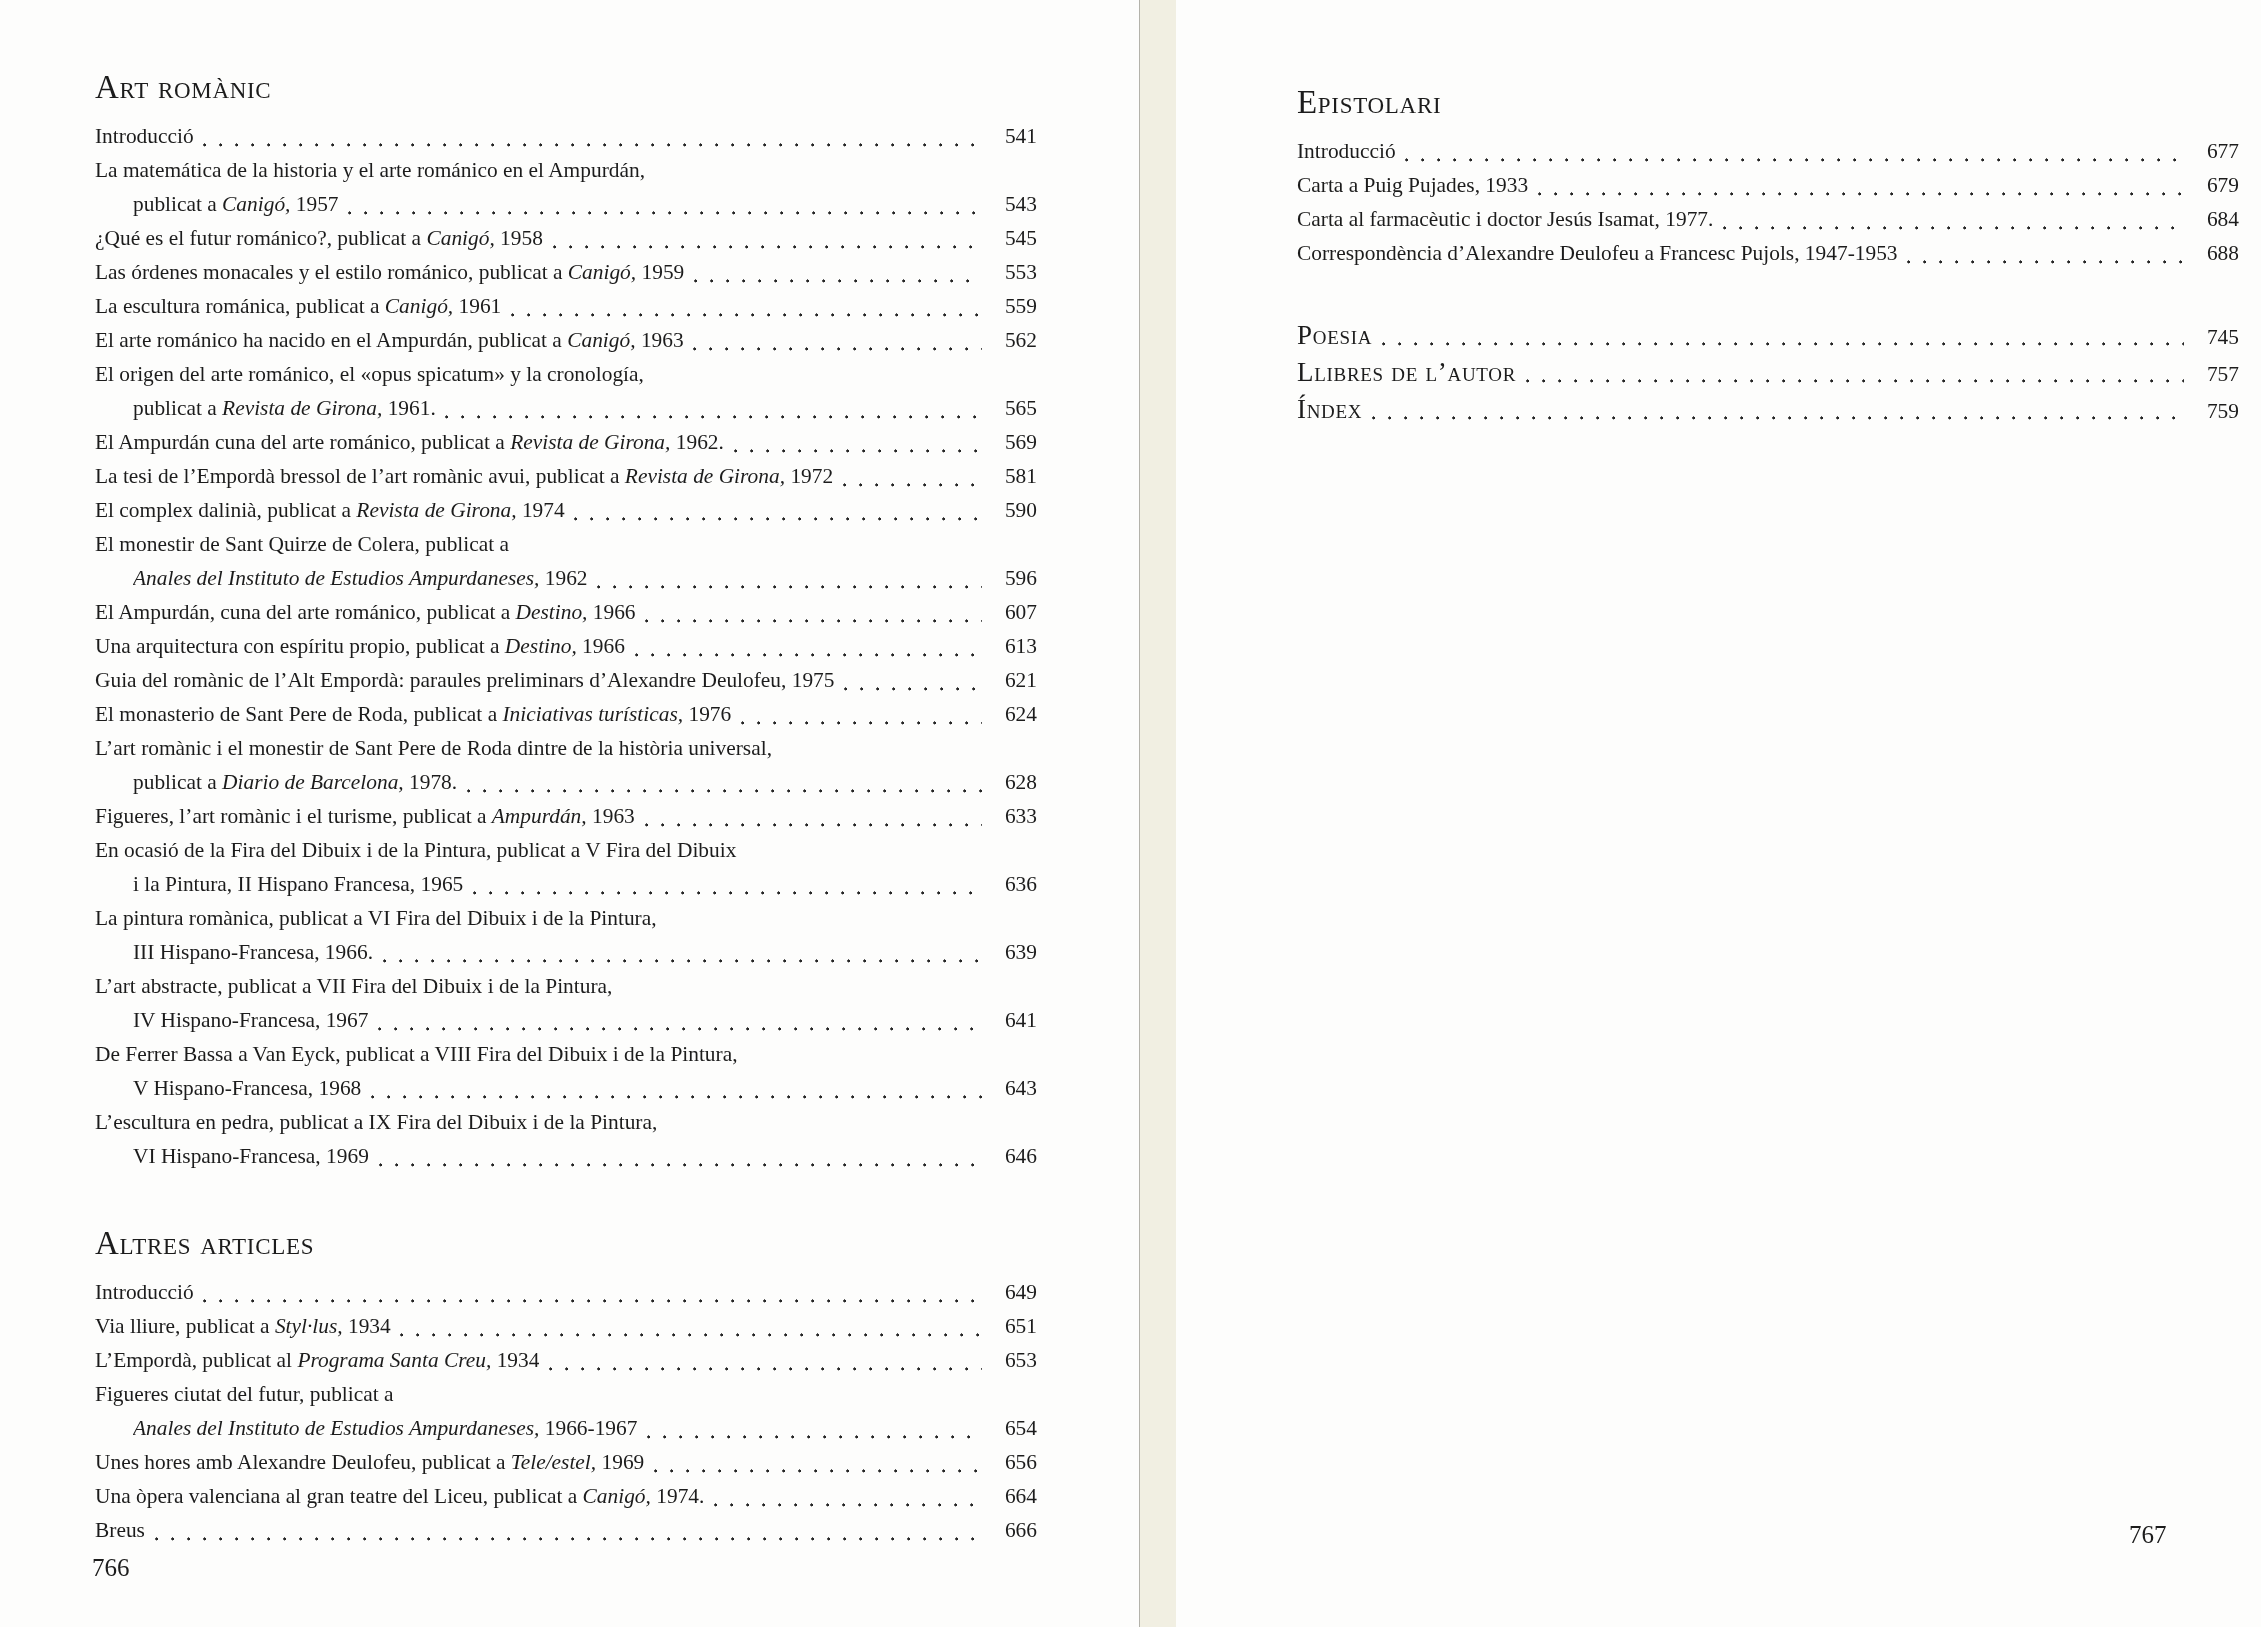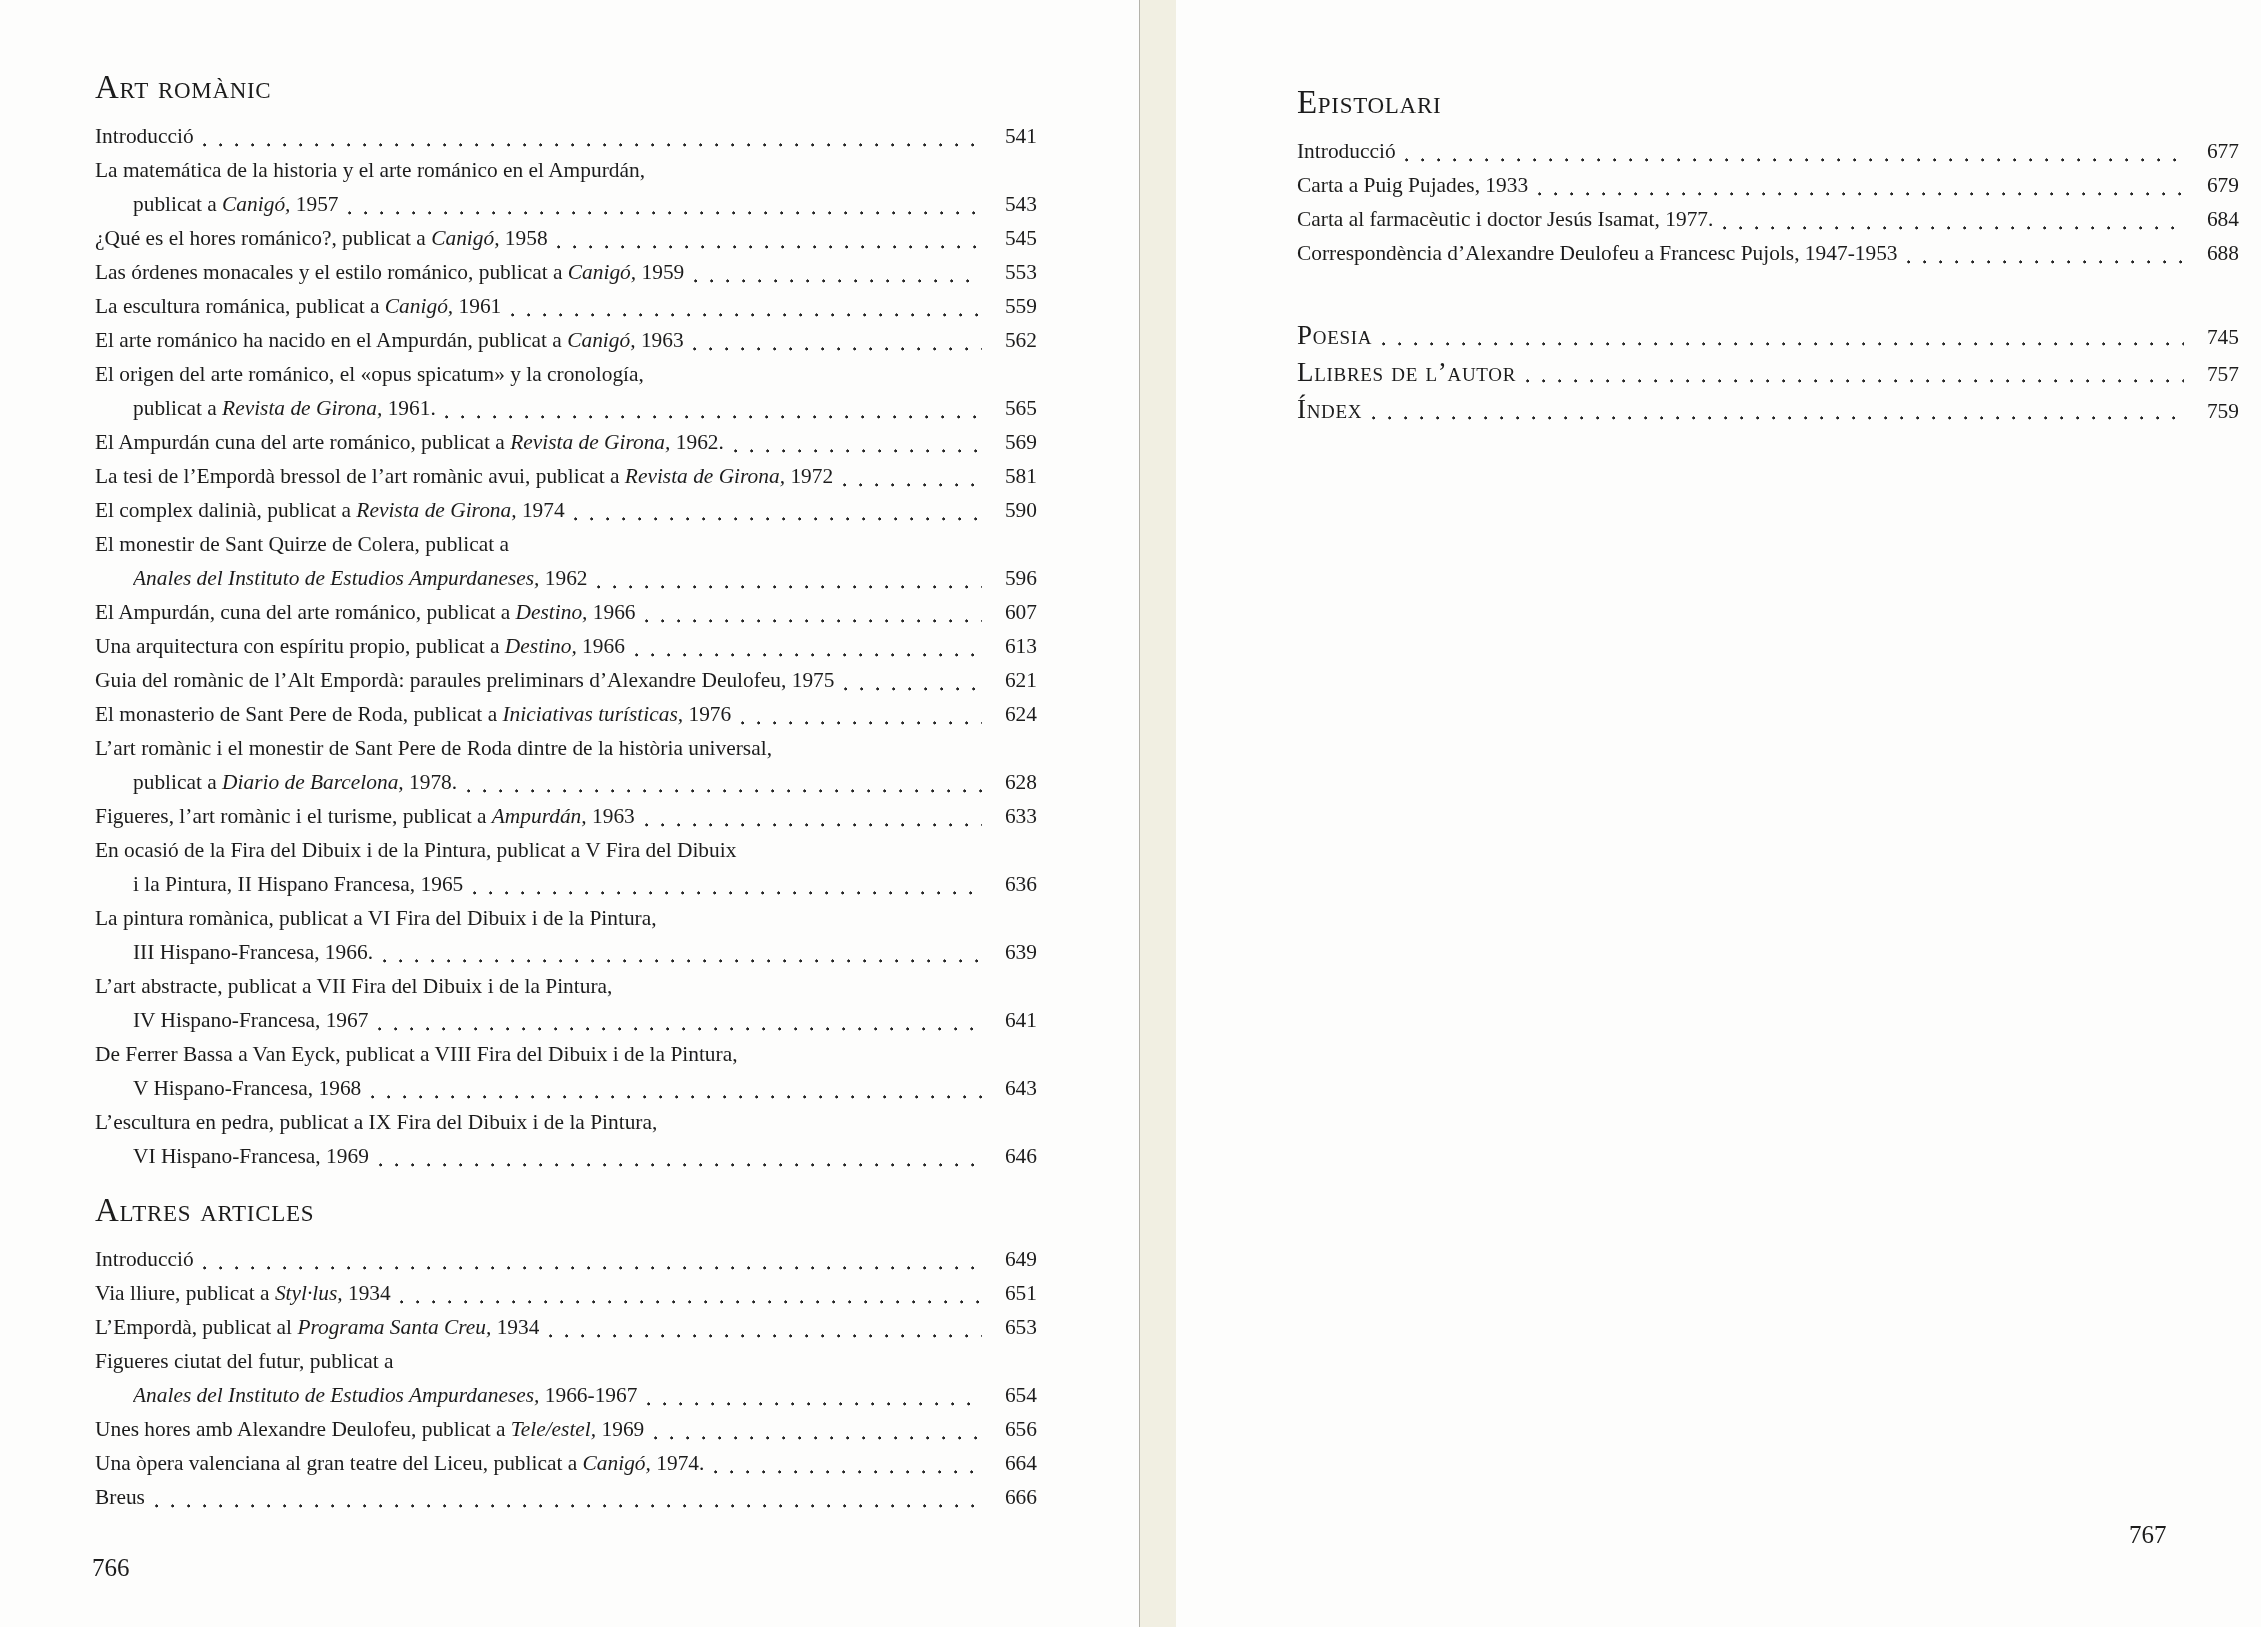--- a/index.html
+++ b/index.html
@@ -15,21 +15,21 @@
   .gutter {
     position:absolute; top:0; bottom:0;
     left:1139px; width:36px;
     background:#f1efe2;
     border-left:1.4px solid #b3b2aa;
   }
   .page { position:absolute; }
   .page-left  { left:95px;  top:69px; width:942px; }
   .page-right { left:1297px; top:84px; width:942px; }
 
-  .sec-entries + .sec-entries   { margin-top:19px; }
+  .sec-entries + .sec-entries   { margin-top:52px; }
   .sec-entries + .sec-standalone{ margin-top:47px; }
   .sec-standalone + .sec-standalone { }
 
   .section-heading {
     font-variant:small-caps;
     font-weight:normal;
     font-size:33px; line-height:36px;
     letter-spacing:0.7px;
     margin:0 0 14px 0;
   }
@@ -78,21 +78,21 @@
         <div class="entry">
           <div class="line"><span>La matemática de la historia y el arte románico en el Ampurdán,</span></div>
           <div class="line cont row">
             <span class="txt"><span>publicat a </span><i>Canigó,</i><span> 1957</span></span>
             <span class="leader"></span>
             <span class="pg">543</span>
           </div>
         </div>
         <div class="entry">
           <div class="line row">
-            <span class="txt"><span>¿Qué es el hores románico?, publicat a </span><i>Canigó,</i><span> 1958</span></span>
+            <span class="txt"><span>¿Qué es el futur románico?, publicat a </span><i>Canigó,</i><span> 1958</span></span>
             <span class="leader"></span>
             <span class="pg">545</span>
           </div>
         </div>
         <div class="entry">
           <div class="line row">
             <span class="txt"><span>Las órdenes monacales y el estilo románico, publicat a </span><i>Canigó,</i><span> 1959</span></span>
             <span class="leader"></span>
             <span class="pg">553</span>
           </div>

